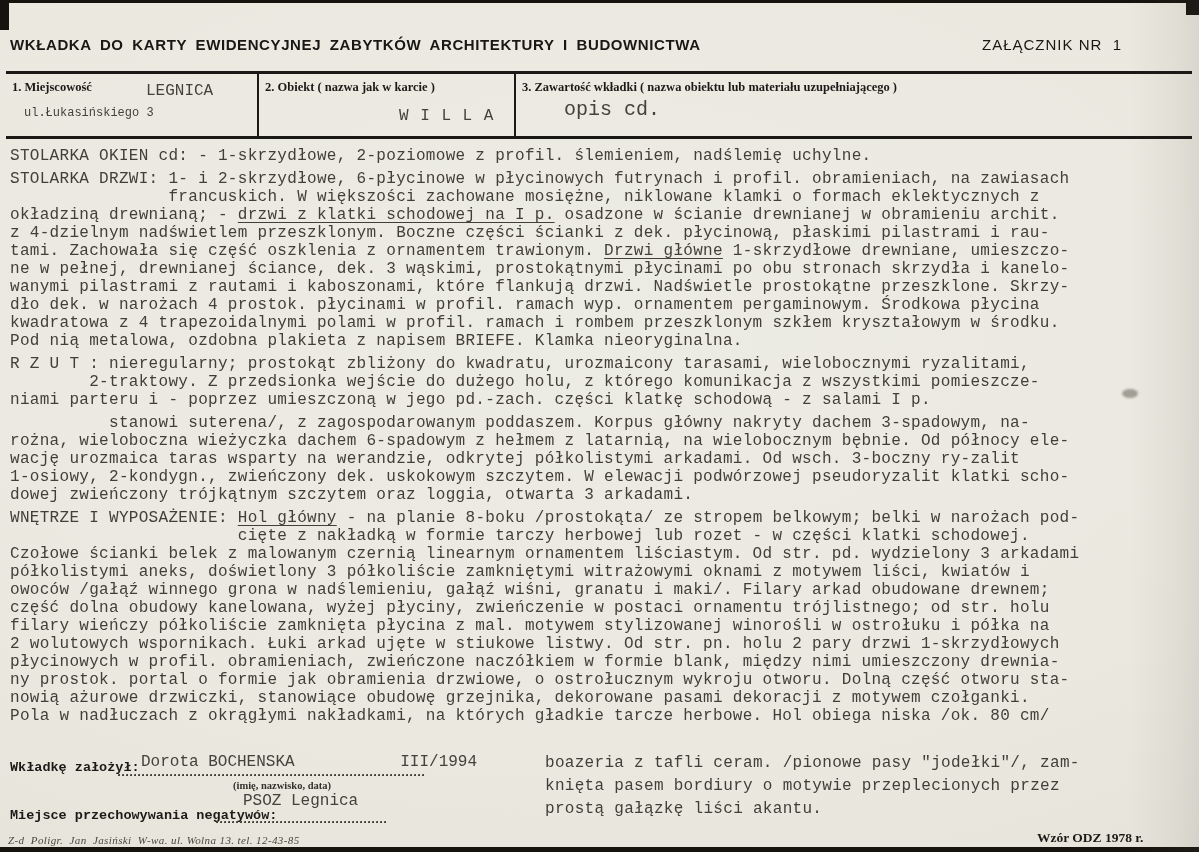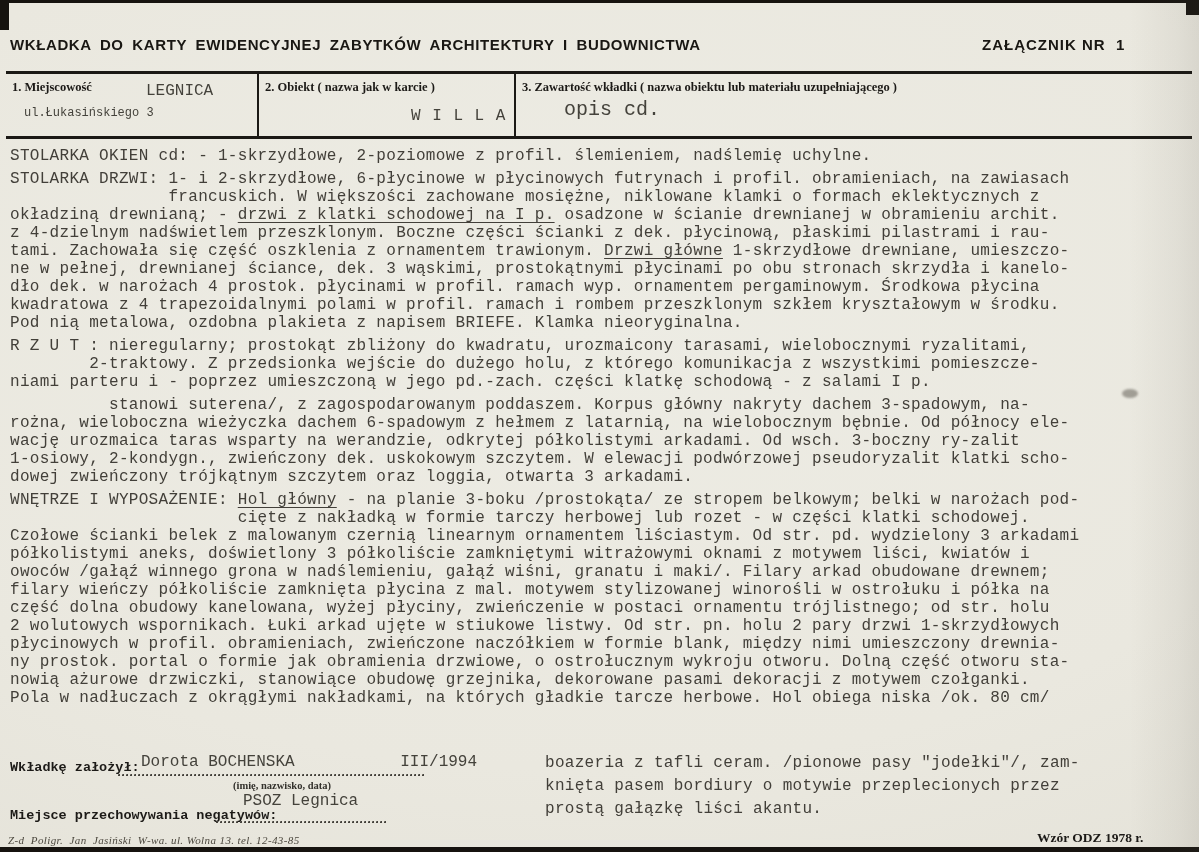--- a/index.html
+++ b/index.html
@@ -11,35 +11,35 @@
   .corner-left{position:absolute;left:0;top:0;width:9px;height:30px;background:#16130f;}
   .corner-right{position:absolute;right:0;top:0;width:13px;height:15px;background:#16130f;}
   .edge-bottom{position:absolute;left:0;bottom:0;width:100%;height:5px;background:#16130f;}
   .right-shade{position:absolute;right:0;top:0;width:70px;height:100%;
         background:linear-gradient(90deg, rgba(0,0,0,0) 0%, rgba(90,85,75,0.07) 70%, rgba(90,85,75,0.12) 100%);}
   .smudge{position:absolute;left:1122px;top:389px;width:16px;height:9px;border-radius:50%;
         background:rgba(70,66,58,0.45);filter:blur(1px);}
   
   .title{position:absolute;left:10px;top:36px;font-size:15px;font-weight:bold;color:#191713;
         letter-spacing:0.6px;word-spacing:4px;white-space:pre;}
-  .annex{position:absolute;left:982px;top:36px;font-size:15px;font-weight:bold;color:#191713;
+  .annex{position:absolute;left:982px;top:36px;font-size:15px;font-weight:normal;color:#191713;
         letter-spacing:1px;white-space:pre;}
   
   .rec-table{position:absolute;left:6px;top:71px;width:1186px;height:62px;
         border-top:3px solid #1b1915;border-bottom:3px solid #1b1915;}
   .cell{position:absolute;top:0;height:100%;}
   .cell1{left:0;width:251px;}
   .cell2{left:251px;width:257px;border-left:2px solid #1b1915;}
   .cell3{left:508px;width:678px;border-left:2px solid #1b1915;}
   .cell-label{position:absolute;left:6px;top:6px;font-family:"Liberation Serif", serif;
         font-weight:bold;font-size:12.5px;color:#1c1a17;white-space:pre;}
   .tw{font-family:"Liberation Mono","DejaVu Sans Mono",monospace;color:#44423b;white-space:pre;}
   .city{position:absolute;left:140px;top:8px;font-size:16px;}
   .street{position:absolute;left:18px;top:32px;font-size:12px;}
-  .objval{position:absolute;left:140px;top:33px;font-size:16px;letter-spacing:1px;margin-left:12px;}
+  .objval{position:absolute;left:140px;top:33px;font-size:16px;letter-spacing:1px;}
   .contval{position:absolute;left:48px;top:24px;font-size:20px;}
   
   .body-text{position:absolute;left:10px;top:147px;width:1182px;
         font-family:"Liberation Mono","DejaVu Sans Mono",monospace;
         font-size:16px;letter-spacing:0.3px;color:#423f39;}
   .para{margin:0 0 5px 0;}
   .tline{height:18px;line-height:18px;white-space:pre;}
   .u{text-decoration:underline;text-underline-offset:3px;text-decoration-thickness:1.2px;}
   .cont-col{position:absolute;left:545px;top:752px;
         font-family:"Liberation Mono","DejaVu Sans Mono",monospace;
@@ -98,44 +98,45 @@
       <div class="para">
         <div class="tline"><span>STOLARKA OKIEN cd: - 1-skrzydłowe, 2-poziomowe z profil. ślemieniem, nadślemię uchylne.</span></div>
       </div>
       <div class="para">
         <div class="tline"><span>STOLARKA DRZWI: 1- i 2-skrzydłowe, 6-płycinowe w płycinowych futrynach i profil. obramieniach, na zawiasach</span></div>
         <div class="tline"><span>                francuskich. W większości zachowane mosiężne, niklowane klamki o formach eklektycznych z</span></div>
         <div class="tline"><span>okładziną drewnianą; - </span><span class="u">drzwi z klatki schodowej na I p.</span><span> osadzone w ścianie drewnianej w obramieniu archit.</span></div>
         <div class="tline"><span>z 4-dzielnym nadświetlem przeszklonym. Boczne części ścianki z dek. płycinową, płaskimi pilastrami i rau-</span></div>
         <div class="tline"><span>tami. Zachowała się część oszklenia z ornamentem trawionym. </span><span class="u">Drzwi główne</span><span> 1-skrzydłowe drewniane, umieszczo-</span></div>
         <div class="tline"><span>ne w pełnej, drewnianej ściance, dek. 3 wąskimi, prostokątnymi płycinami po obu stronach skrzydła i kanelo-</span></div>
+        <div class="tline"><span>wanymi pilastrami z rautami i kaboszonami, które flankują drzwi. Nadświetle prostokątne przeszklone. Skrzy-</span></div>
         <div class="tline"><span>dło dek. w narożach 4 prostok. płycinami w profil. ramach wyp. ornamentem pergaminowym. Środkowa płycina</span></div>
         <div class="tline"><span>kwadratowa z 4 trapezoidalnymi polami w profil. ramach i rombem przeszklonym szkłem kryształowym w środku.</span></div>
         <div class="tline"><span>Pod nią metalowa, ozdobna plakieta z napisem BRIEFE. Klamka nieoryginalna.</span></div>
       </div>
       <div class="para">
         <div class="tline"><span>R Z U T : nieregularny; prostokąt zbliżony do kwadratu, urozmaicony tarasami, wielobocznymi ryzalitami,</span></div>
         <div class="tline"><span>        2-traktowy. Z przedsionka wejście do dużego holu, z którego komunikacja z wszystkimi pomieszcze-</span></div>
         <div class="tline"><span>niami parteru i - poprzez umieszczoną w jego pd.-zach. części klatkę schodową - z salami I p.</span></div>
       </div>
       <div class="para">
         <div class="tline"><span>          stanowi suterena/, z zagospodarowanym poddaszem. Korpus główny nakryty dachem 3-spadowym, na-</span></div>
         <div class="tline"><span>rożna, wieloboczna wieżyczka dachem 6-spadowym z hełmem z latarnią, na wielobocznym bębnie. Od północy ele-</span></div>
         <div class="tline"><span>wację urozmaica taras wsparty na werandzie, odkrytej półkolistymi arkadami. Od wsch. 3-boczny ry-zalit</span></div>
         <div class="tline"><span>1-osiowy, 2-kondygn., zwieńczony dek. uskokowym szczytem. W elewacji podwórzowej pseudoryzalit klatki scho-</span></div>
         <div class="tline"><span>dowej zwieńczony trójkątnym szczytem oraz loggia, otwarta 3 arkadami.</span></div>
       </div>
       <div class="para">
-        <div class="tline"><span>WNĘTRZE I WYPOSAŻENIE: </span><span class="u">Hol główny</span><span> - na planie 3-boku /prostokąta/ ze stropem belkowym; belki w narożach pod-</span></div>
+        <div class="tline"><span>WNĘTRZE I WYPOSAŻENIE: </span><span class="u">Hol główny</span><span> - na planie 8-boku /prostokąta/ ze stropem belkowym; belki w narożach pod-</span></div>
         <div class="tline"><span>                       cięte z nakładką w formie tarczy herbowej lub rozet - w części klatki schodowej.</span></div>
         <div class="tline"><span>Czołowe ścianki belek z malowanym czernią linearnym ornamentem liściastym. Od str. pd. wydzielony 3 arkadami</span></div>
         <div class="tline"><span>półkolistymi aneks, doświetlony 3 półkoliście zamkniętymi witrażowymi oknami z motywem liści, kwiatów i</span></div>
         <div class="tline"><span>owoców /gałąź winnego grona w nadślemieniu, gałąź wiśni, granatu i maki/. Filary arkad obudowane drewnem;</span></div>
+        <div class="tline"><span>część dolna obudowy kanelowana, wyżej płyciny, zwieńczenie w postaci ornamentu trójlistnego; od str. holu</span></div>
         <div class="tline"><span>filary wieńczy półkoliście zamknięta płycina z mal. motywem stylizowanej winorośli w ostrołuku i półka na</span></div>
-        <div class="tline"><span>część dolna obudowy kanelowana, wyżej płyciny, zwieńczenie w postaci ornamentu trójlistnego; od str. holu</span></div>
         <div class="tline"><span>2 wolutowych wspornikach. Łuki arkad ujęte w stiukowe listwy. Od str. pn. holu 2 pary drzwi 1-skrzydłowych</span></div>
         <div class="tline"><span>płycinowych w profil. obramieniach, zwieńczone naczółkiem w formie blank, między nimi umieszczony drewnia-</span></div>
         <div class="tline"><span>ny prostok. portal o formie jak obramienia drzwiowe, o ostrołucznym wykroju otworu. Dolną część otworu sta-</span></div>
         <div class="tline"><span>nowią ażurowe drzwiczki, stanowiące obudowę grzejnika, dekorowane pasami dekoracji z motywem czołganki.</span></div>
         <div class="tline"><span>Pola w nadłuczach z okrągłymi nakładkami, na których gładkie tarcze herbowe. Hol obiega niska /ok. 80 cm/</span></div>
       </div>
     </div>
 
   <div class="cont-col">
       <div class="tline"><span>boazeria z tafli ceram. /pionowe pasy "jodełki"/, zam-</span></div>

